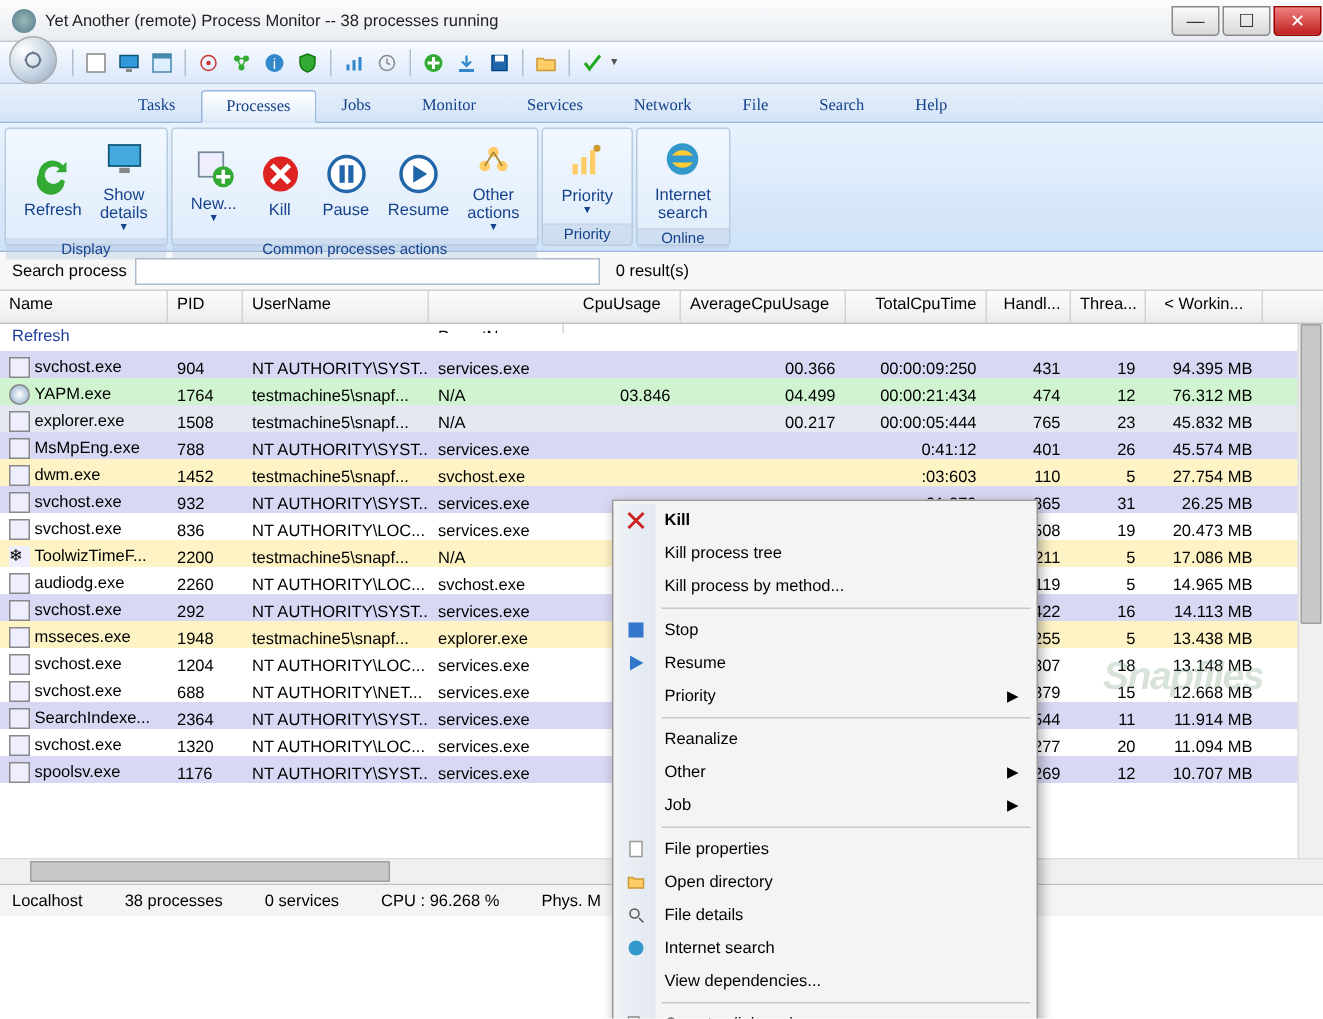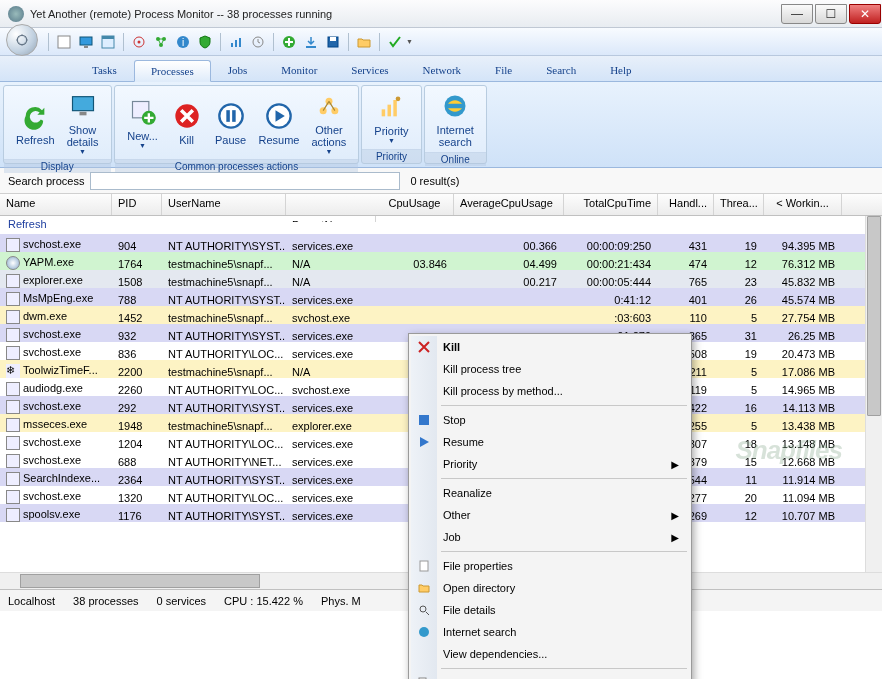--- a/index.html
+++ b/index.html
@@ -63,21 +63,21 @@
 
 .c0{flex:0 0 112px;} .c1{flex:0 0 50px;} .c2{flex:0 0 124px;} .c3{flex:0 0 90px;margin-top:22px;} .c4{flex:0 0 78px;text-align:center;} .c5{flex:0 0 110px;} .c6{flex:0 0 94px;text-align:right;} .c7{flex:0 0 56px;text-align:right;} .c8{flex:0 0 50px;text-align:right;} .c9{flex:0 0 78px;text-align:center;}
 
 
 .vscroll { position:absolute; right:0; top:22px; bottom:0; width:17px; background:#f0f0f0; border-left:1px solid #ddd;}
 .vscroll .thumb { position:absolute; left:1px; right:1px; top:0; height:200px; background:#c8c8c8; border:1px solid #a0a0a0; border-radius:1px;}
 .hscroll { height:17px; background:#f0f0f0; border-top:1px solid #ddd; position:relative;}
 .hscroll .thumb { position:absolute; top:1px; bottom:1px; left:20px; width:240px; background:#c8c8c8; border:1px solid #a0a0a0;}
 
 
-.status { height:22px; border-top:1px solid #c0c0c0; background:#f4f4f4; display:flex; align-items:center; padding:0 8px; gap:18px;}
+.status { height:22px; border-top:1px solid #c0c0c0; background:#f4f4f4; display:flex; align-items:center; padding:0 8px; gap:28px;}
 
 
 .ctxmenu { position:absolute; left:408px; top:333px; width:284px; background:#f4f4f4; border:1px solid #9a9a9a; box-shadow:2px 3px 8px rgba(0,0,0,0.35); padding:2px; z-index:50;}
 .ctxmenu .iconcol { position:absolute; left:2px; top:2px; bottom:2px; width:26px; background:linear-gradient(90deg,#eef2f7,#e2e8f0);}
 .ctxitem { position:relative; height:22px; display:flex; align-items:center; padding-left:32px; padding-right:10px; cursor:pointer;}
 .ctxitem.bold { font-weight:bold;}
 .ctxitem .ci { position:absolute; left:5px; width:16px; height:16px; display:flex;align-items:center;justify-content:center;}
 .ctxitem .arrow { margin-left:auto; font-size:10px;}
 .ctxsep { height:1px; background:#c8c8c8; margin:3px 2px 3px 30px;}
 
@@ -550,21 +550,21 @@
     </div>
 </div>
 <div class="hscroll">
     <div class="thumb"></div>
   </div>
 
 <div class="status">
   <span>Localhost</span>
   <span>38 processes</span>
   <span>0 services</span>
-  <span>CPU : 15.422 %</span>
+  <span>CPU : 96.268 %</span>
   <span>Phys. M</span>
 </div>
 
 <div class="ctxmenu">
   <div class="iconcol"></div>
   <div class="ctxitem bold">
       <span class="ci">
         <svg width="12" height="12" viewBox="0 0 12 12">
           <path d="M1 1l10 10M11 1L1 11" stroke="#c22" stroke-width="2"></path>
         </svg>

